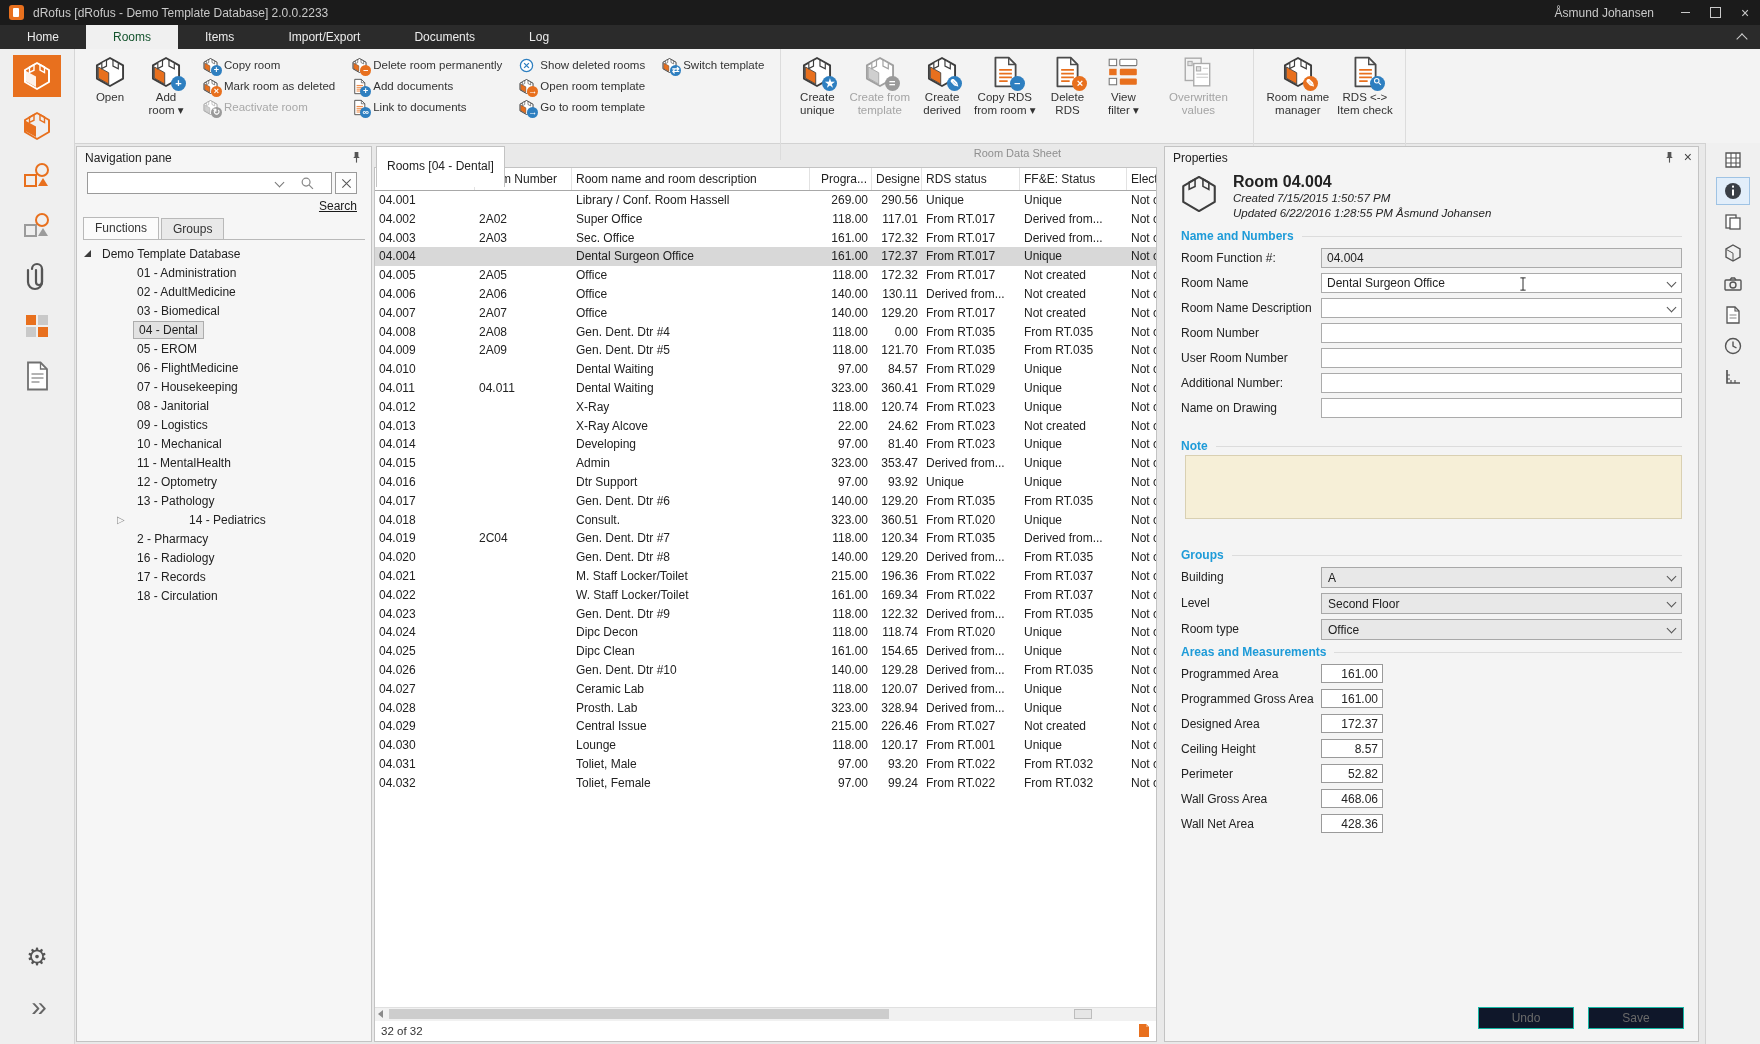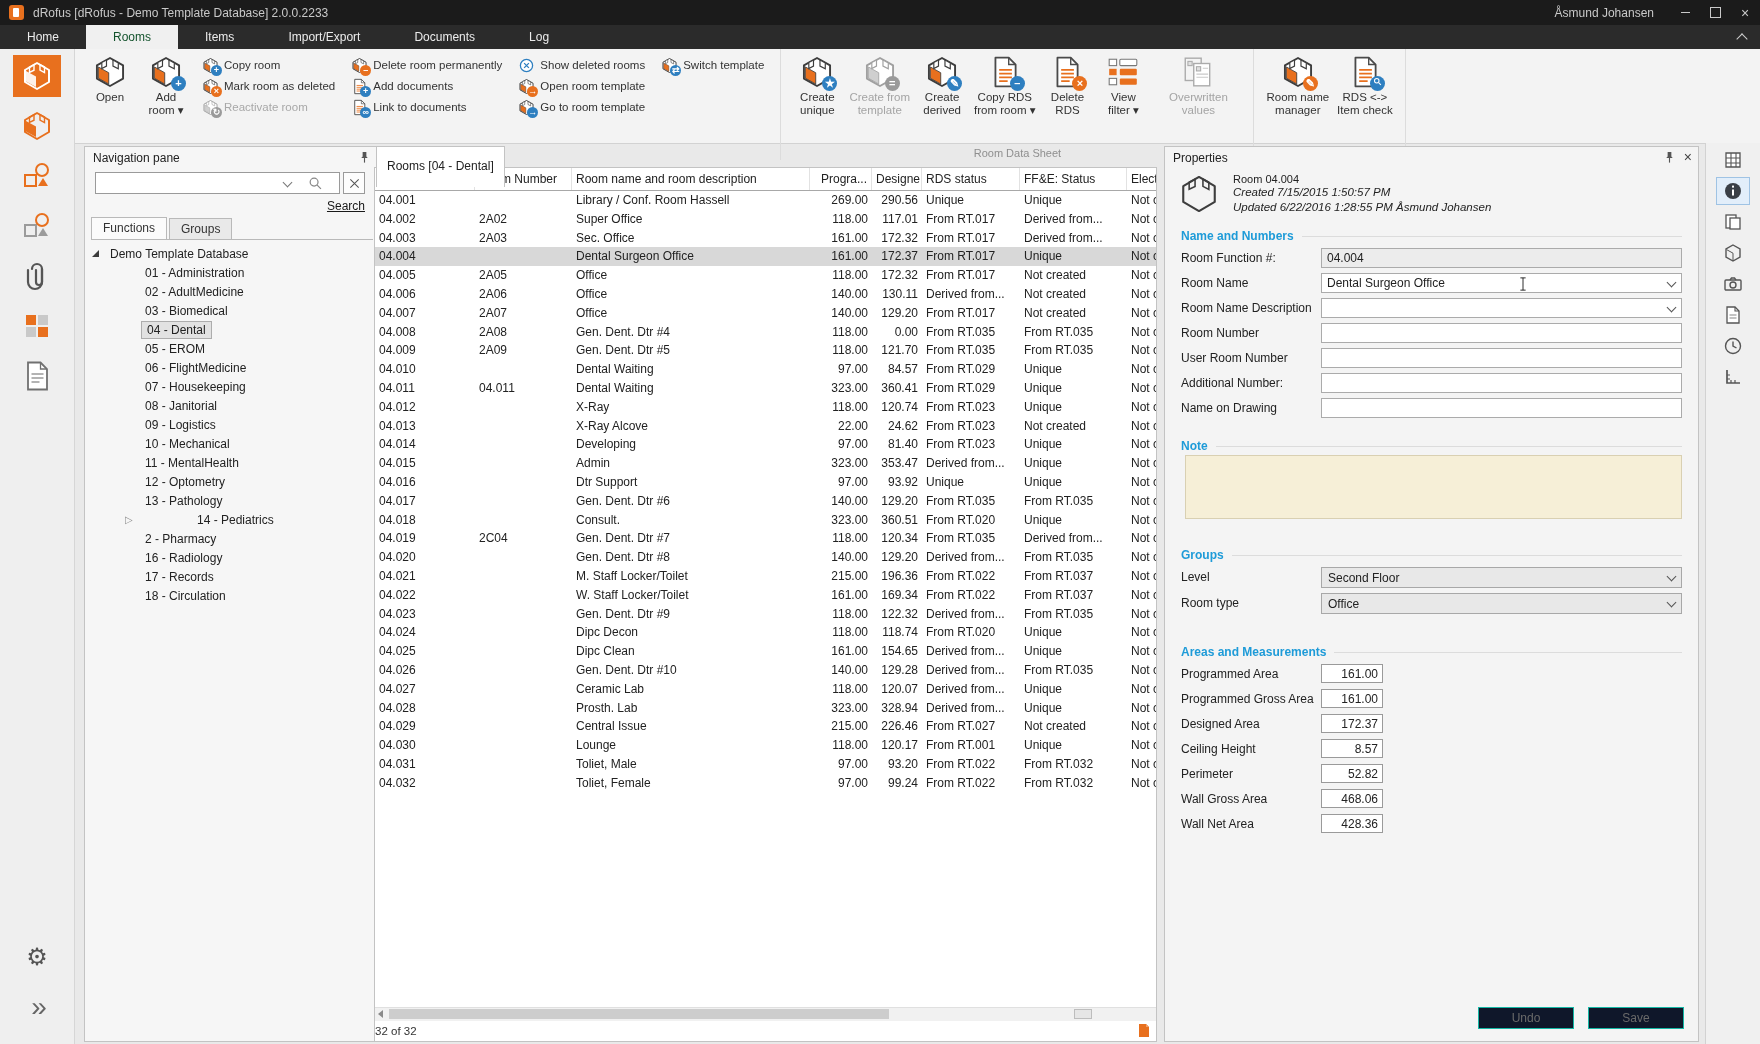--- a/index.html
+++ b/index.html
@@ -44,21 +44,21 @@
 .app-strip{position:absolute;top:49px;left:0;bottom:0;width:74px;background:#efefef;border-right:1px solid #d6d6d6}
 .strip-item{width:48px;height:42px;margin:6px auto 8px;display:flex;align-items:center;justify-content:center}
 .strip-item.sel{background:#e8701e}
 .strip-item svg{width:32px;height:32px}
 .strip-bottom{position:absolute;bottom:8px;left:0;right:0;text-align:center}
 .gear{font-size:24px;color:#555;line-height:30px}
 .chevrons{font-size:28px;color:#666;line-height:30px;letter-spacing:-4px}
 
 .content{position:absolute;top:143px;left:74px;right:0;bottom:0}
 
-.nav-pane{position:absolute;left:10px;top:3px;bottom:2px;width:294px;background:#f6f6f6;border:1px solid #c3c3c3}
+.nav-pane{position:absolute;left:2px;top:3px;bottom:2px;width:294px;background:#f6f6f6;border:1px solid #c3c3c3}
 .np-head{height:22px;line-height:22px;padding-left:8px;position:relative}
 .np-pin{position:absolute;right:8px;top:4px}
 .np-search{position:absolute;top:25px;left:0;right:0;height:22px}
 .np-input{position:absolute;left:10px;top:0;width:245px;height:22px;background:#fff;border:1px solid #9a9a9a;box-sizing:border-box}
 .chev-sm{position:absolute;right:48px;top:6px;width:6px;height:6px;border-right:1.4px solid #777;border-bottom:1.4px solid #777;transform:rotate(45deg)}
 .np-mag{position:absolute;right:16px;top:3px}
 .np-clear{position:absolute;left:258px;top:0;width:22px;height:22px;border:1px solid #9a9a9a;background:#fdfdfd;box-sizing:border-box;display:flex;align-items:center;justify-content:center}
 .np-link{position:absolute;top:52px;right:14px;text-decoration:underline;color:#1a1a1a}
 .np-tabs{position:absolute;top:70px;left:6px;right:6px;height:22px;display:flex;border-bottom:1px solid #b9b9b9;align-items:flex-end}
 .np-tab{padding:0 11px;line-height:20px;border:1px solid #b9b9b9;border-bottom:none;background:#e9e9e9;margin-right:2px;color:#333}
@@ -80,30 +80,30 @@
 .thead .tc{border-right:1px solid #e2e2e2}
 .tbody{flex:1;overflow:hidden}
 .trow{height:18.8px;line-height:18.8px}
 .trow.sel{background:#d8d8d8}
 .tc{padding:0 4px;overflow:hidden;white-space:nowrap}
 .tc.r{text-align:right}
 .hscroll{height:13px;background:#f1f1f1;border-top:1px solid #e0e0e0;position:relative;flex:none}
 .hs-arrow-l{position:absolute;left:3px;top:2px;width:0;height:0;border-top:4px solid transparent;border-bottom:4px solid transparent;border-right:5px solid #8a8a8a}
 .hs-thumb{position:absolute;left:14px;top:1px;height:10px;width:500px;background:#cdcdcd}
 .hs-box{position:absolute;right:64px;top:1px;width:18px;height:10px;background:#e6e6e6;border:1px solid #bdbdbd;box-sizing:border-box}
-.tstatus{height:20px;line-height:20px;color:#333;font-size:11.5px;position:relative;flex:none}
+.tstatus{height:20px;line-height:20px;padding-left:6px;color:#333;font-size:11.5px;position:relative;flex:none}
 .doc-orange{position:absolute;right:6px;bottom:3px}
 
 .props-panel{position:absolute;left:1090px;top:3px;bottom:2px;width:533px;background:#f4f4f4;border:1px solid #c3c3c3}
 .p-head{height:22px;line-height:22px;padding-left:8px;position:relative}
 .p-tools{position:absolute;right:6px;top:3px;display:flex;gap:8px;align-items:center}
 .p-close{font-size:14px;color:#444;line-height:14px}
 .room-head{position:absolute;left:12px;top:26px;display:flex}
 .room-cube{width:44px;height:42px;margin-right:12px;flex:none}
-.room-title{font-size:11px;font-weight:normal}
+.room-title{font-size:16px;font-weight:bold}
 .room-meta{font-style:italic;font-size:11.5px;color:#222;line-height:15px}
 .sec-label{position:absolute;left:16px;right:16px;color:#1e9bd8;font-weight:bold;display:flex;align-items:center}
 .sec-label::after{content:"";flex:1;height:1px;background:#dcdcdc;margin-left:8px}
 .sec-nn{top:82px}.sec-note{top:292px}.sec-groups{top:401px}.sec-areas{top:498px}
 .fields-nn{position:absolute;top:98px;left:16px;right:16px}
 .f-row{display:flex;align-items:center;height:25px}
 .f-label{width:140px;flex:none}
 .f-input{flex:1;height:20px;border:1px solid #ababab;background:#fff;position:relative;padding:0 18px 0 5px;line-height:19px;overflow:hidden;box-sizing:border-box}
 .f-input.ro{background:#ececec}
 .chev{position:absolute;right:6px;top:5px;width:6px;height:6px;border-right:1.6px solid #555;border-bottom:1.6px solid #555;transform:rotate(45deg)}
@@ -1025,20 +1025,24 @@
         <div class="f-row">
           <span class="f-label">Name on Drawing</span>
           <div class="f-input"><span></span></div>
         </div>
       </div>
     <div class="sec-label sec-note">Note</div>
     <div class="note-box"></div>
     <div class="sec-label sec-groups">Groups</div>
     <div class="fields-groups">
         <div class="g-row">
+          <span class="g-label">Building</span>
+          <div class="g-select"><span>A</span><span class="chev"></span></div>
+        </div>
+        <div class="g-row">
           <span class="g-label">Level</span>
           <div class="g-select"><span>Second Floor</span><span class="chev"></span></div>
         </div>
         <div class="g-row">
           <span class="g-label">Room type</span>
           <div class="g-select"><span>Office</span><span class="chev"></span></div>
         </div>
       </div>
     <div class="sec-label sec-areas">Areas and Measurements</div>
     <div class="fields-areas">

